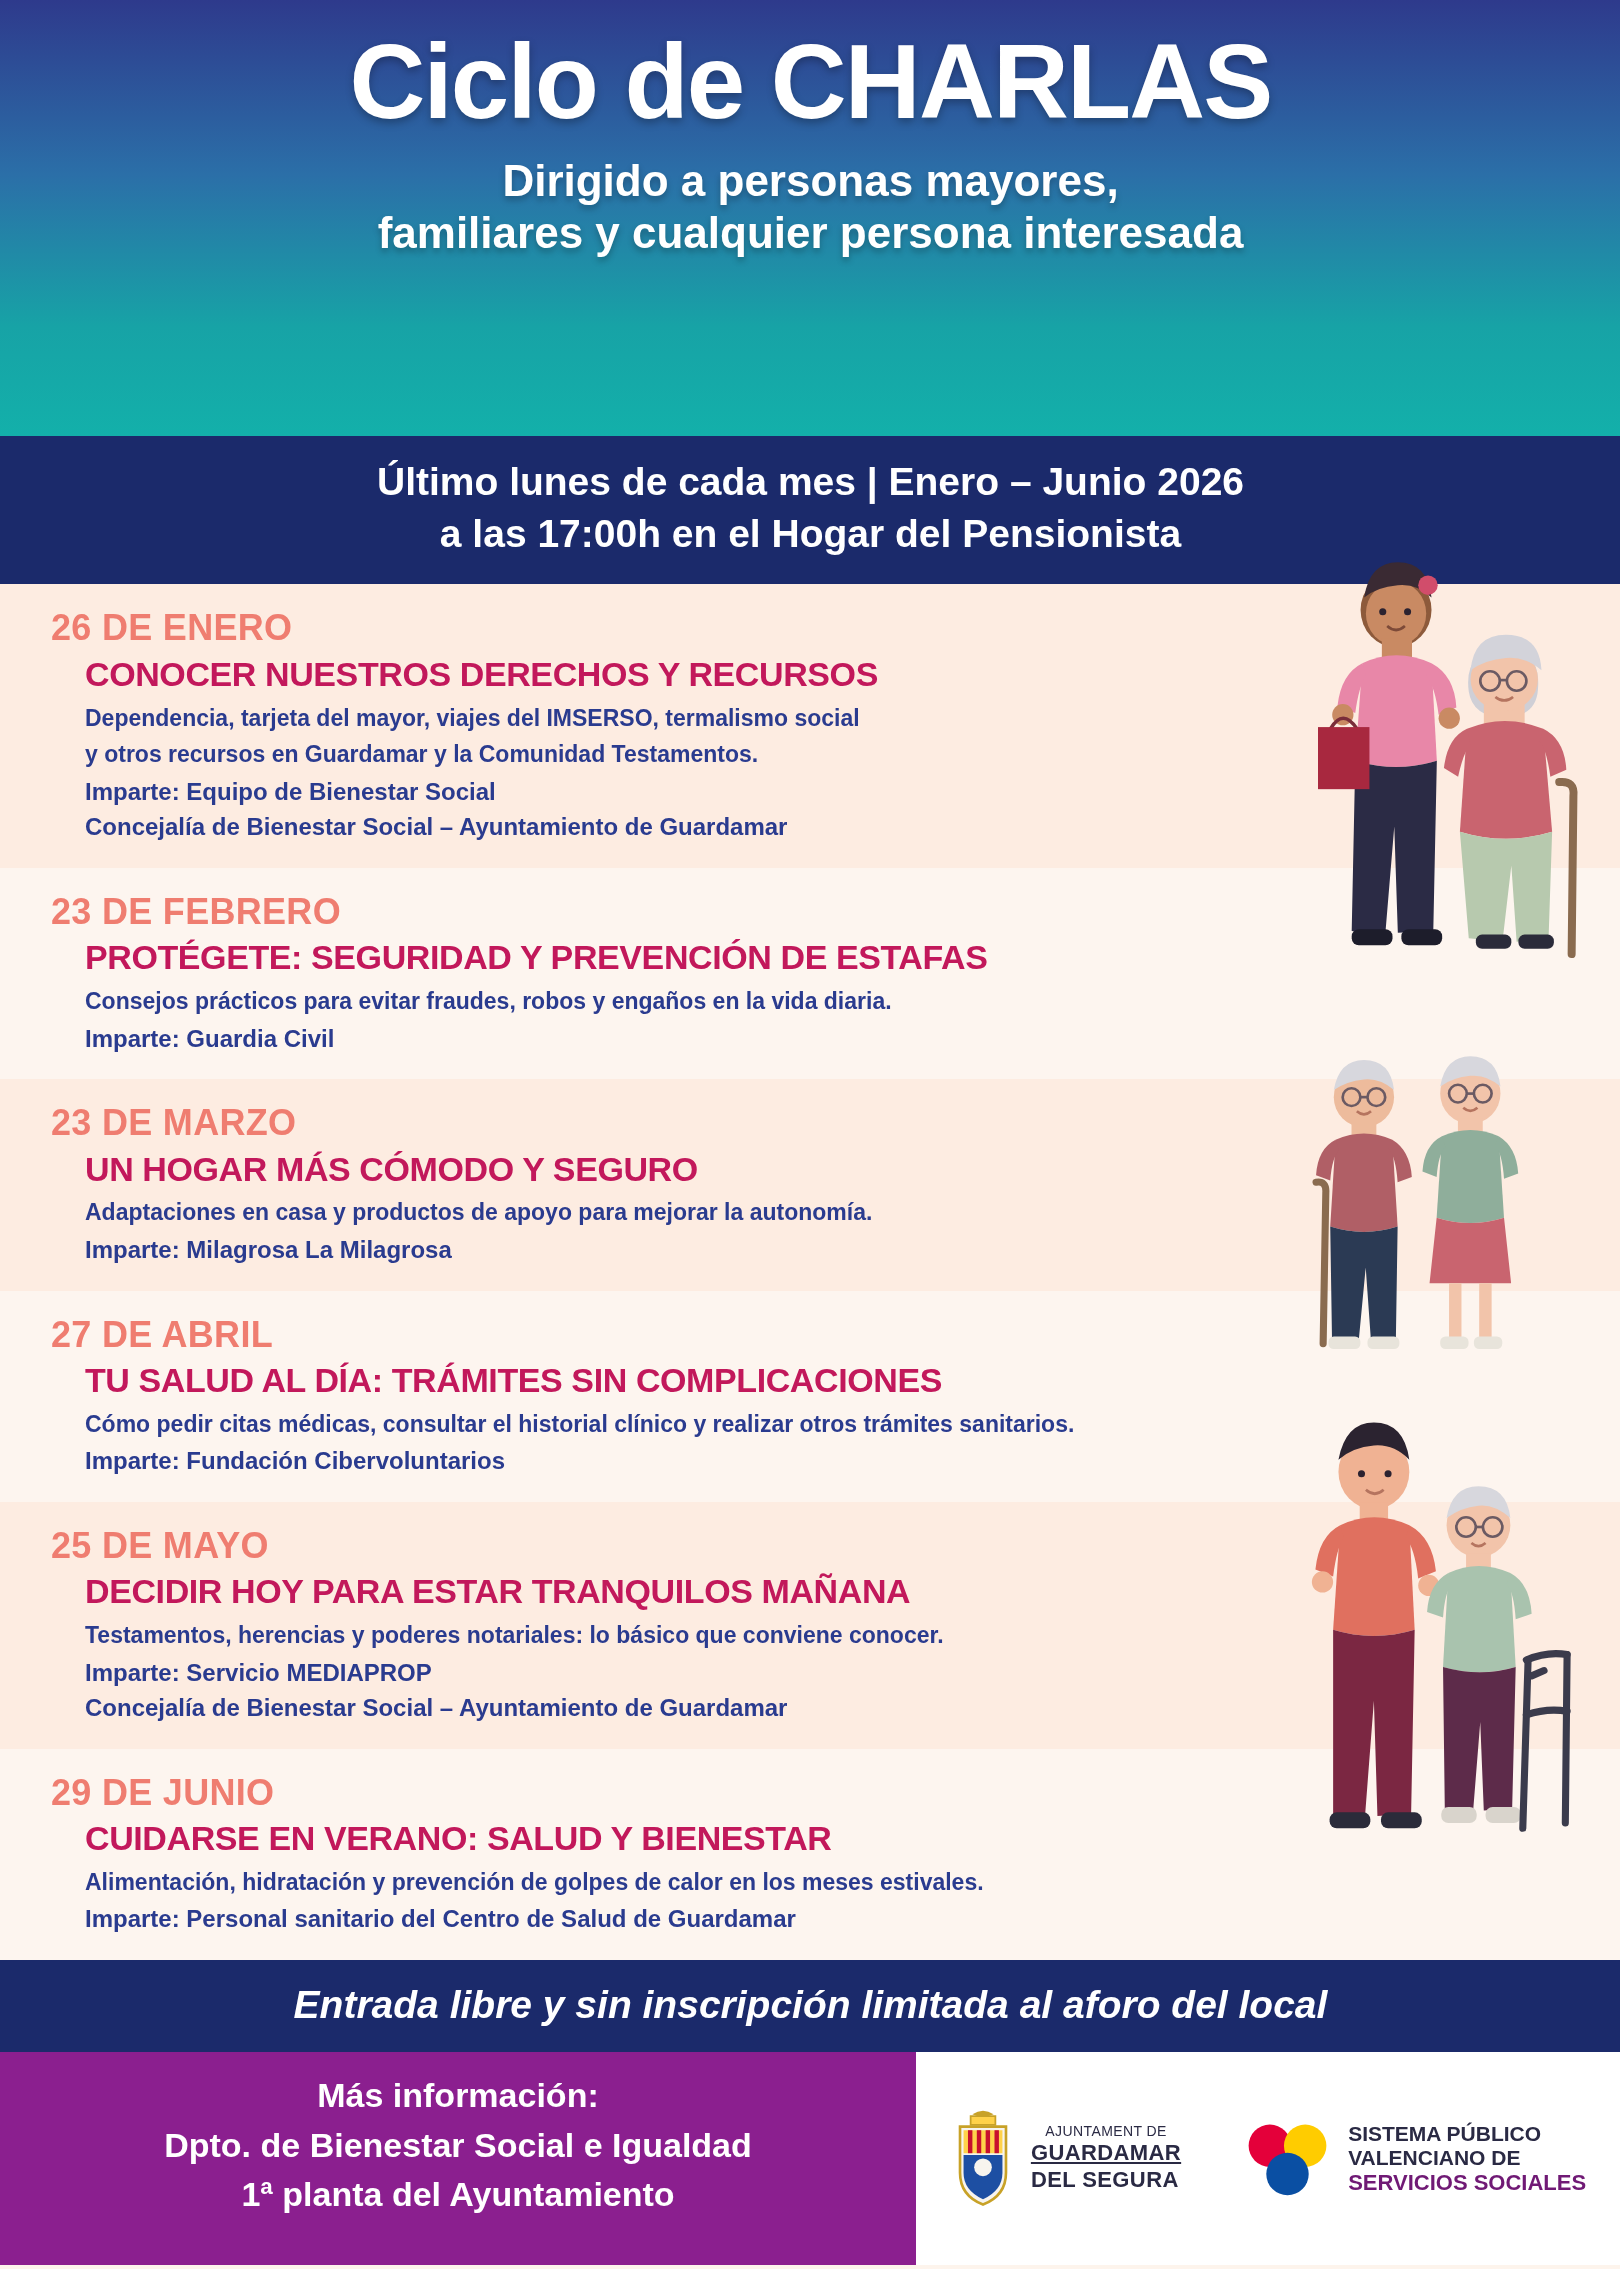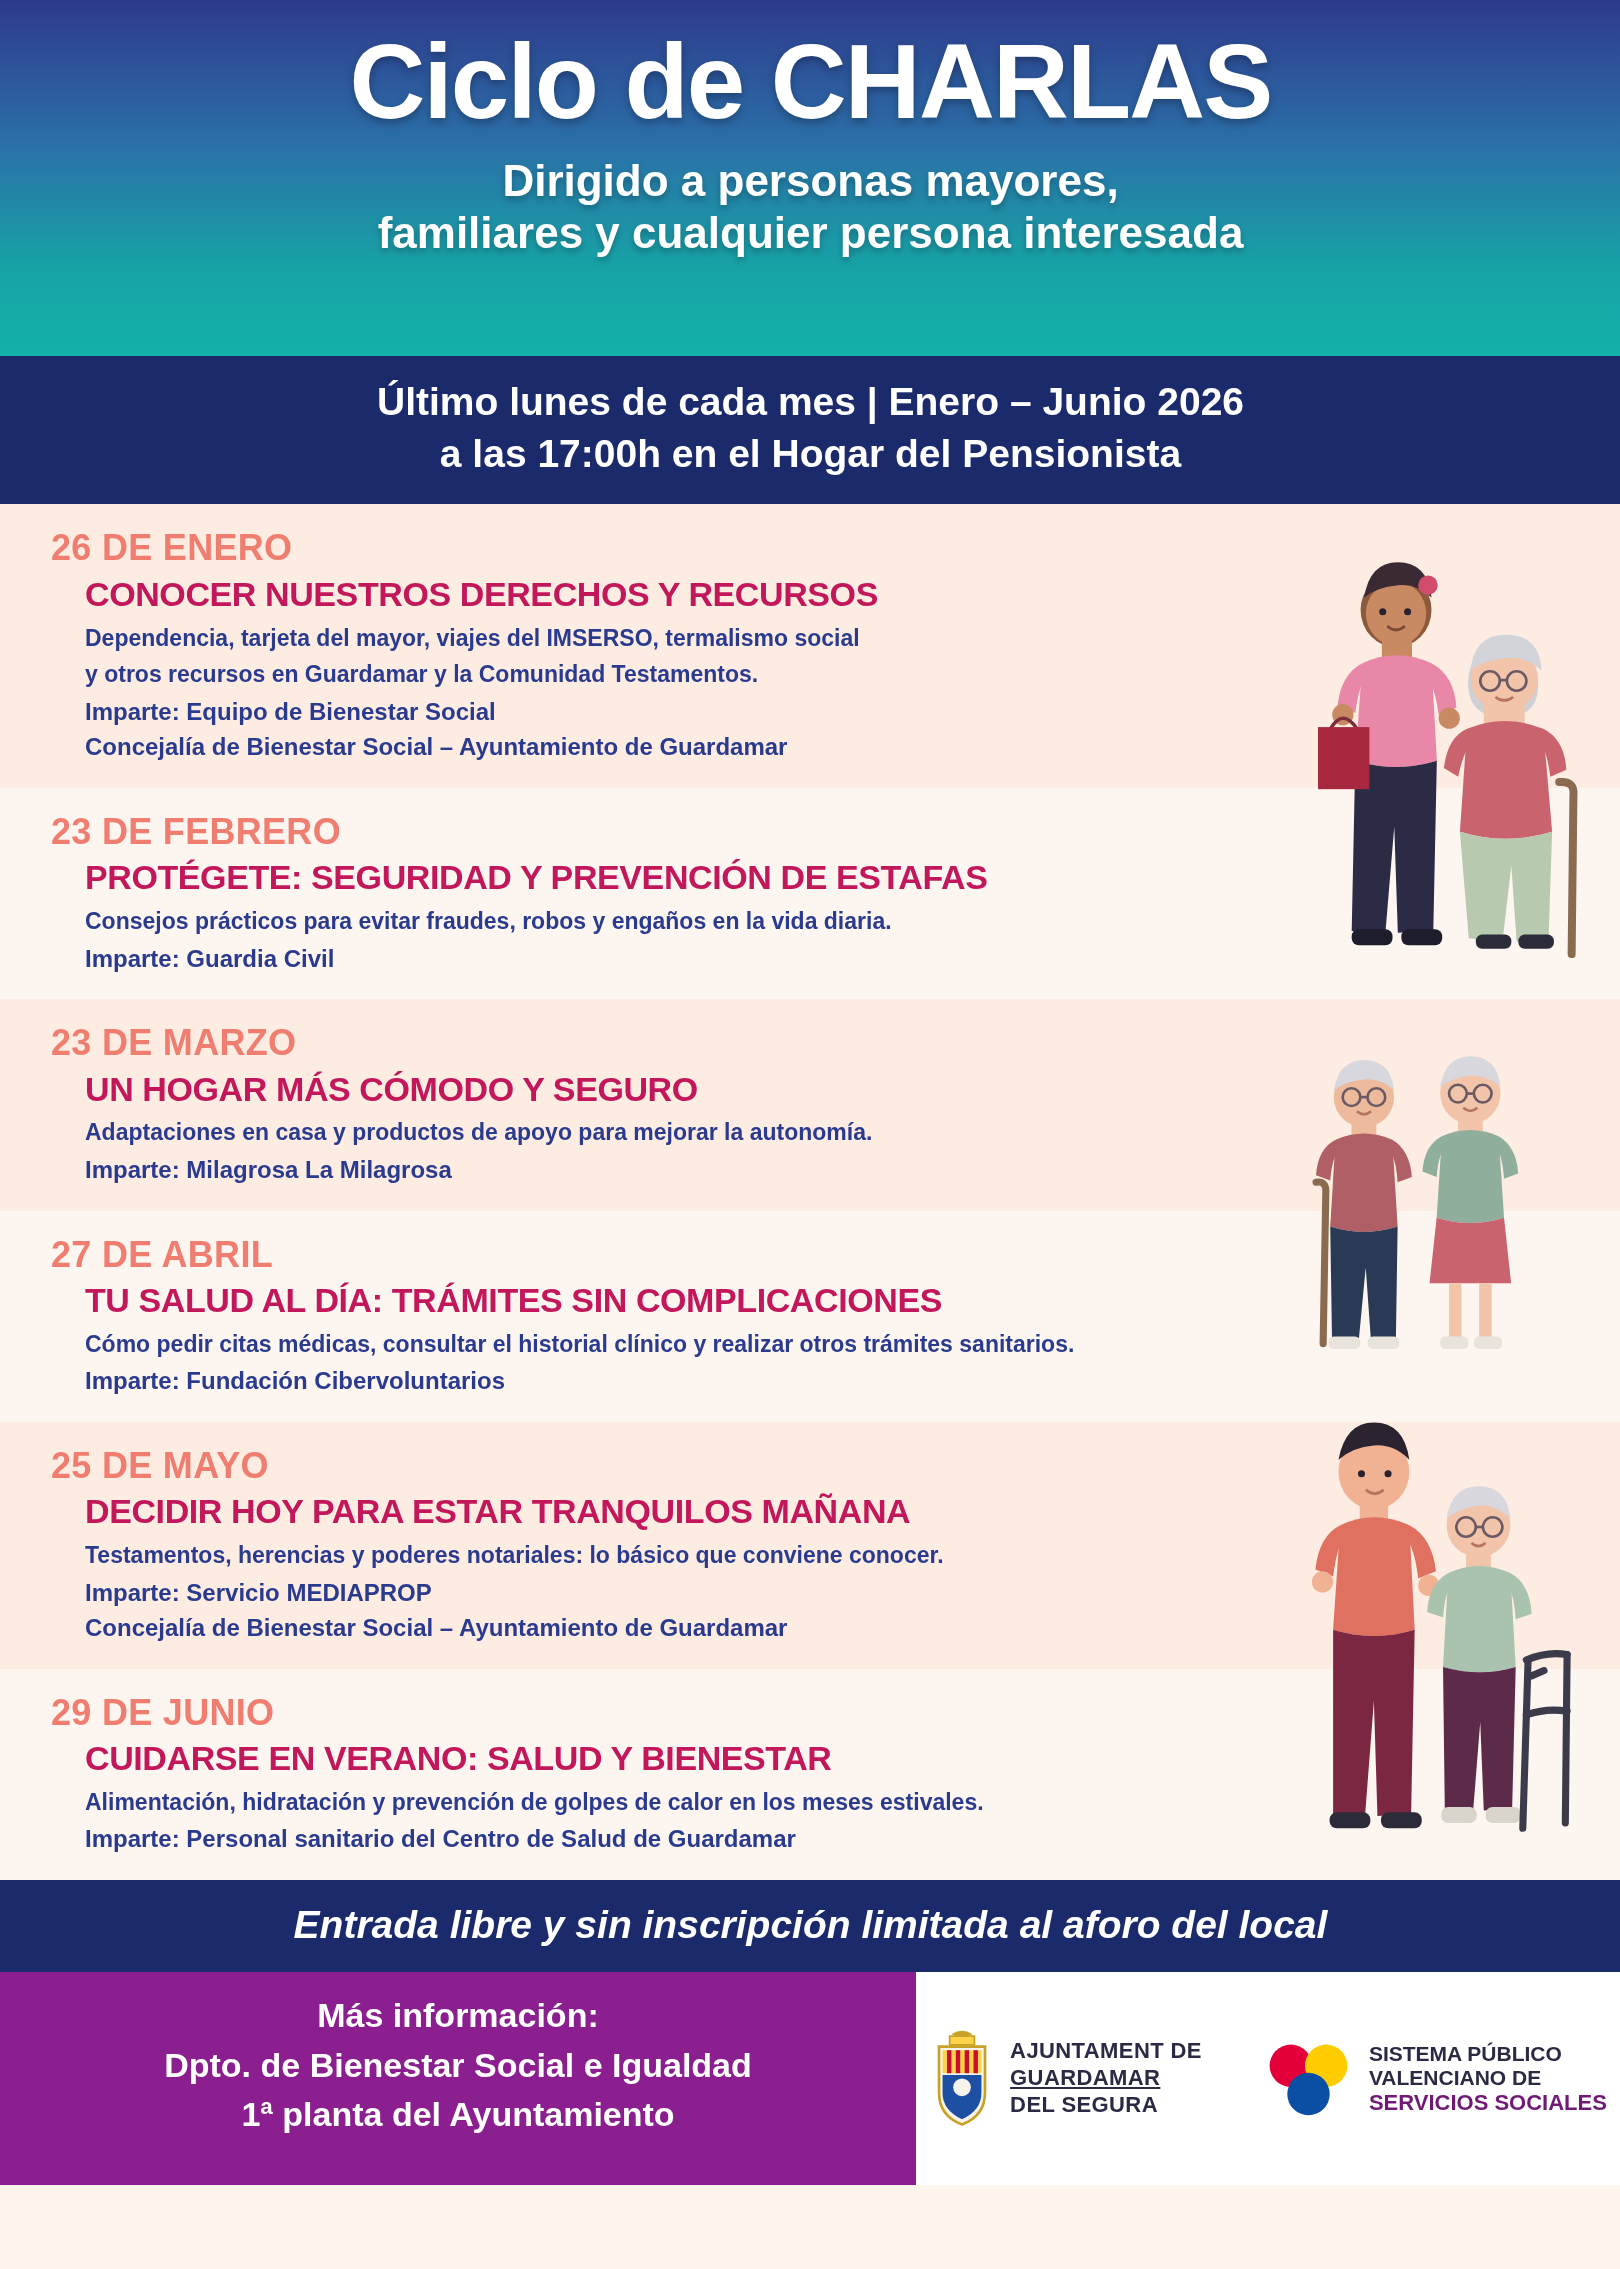--- a/index.html
+++ b/index.html
@@ -13,21 +13,21 @@
     position:relative;
     width:1621px;
     height:2270px;
     overflow:hidden;
     background:#fdf4ec;
   }
 
   
   .header{
     position:relative;
-    height:356px;
+    height:436px;
     background:linear-gradient(180deg,#2e3a8c 0%,#2b6fa8 40%,#17a3a6 75%,#13b0aa 100%);
     text-align:center;
     padding-top:16px;
     box-sizing:border-box;
   }
   .title{
     font-size:105px;
     line-height:1.02;
     font-weight:bold;
     color:#ffffff;
@@ -126,21 +126,21 @@
   .footer-right{
     flex:1;
     background:#ffffff;
     display:flex;
     align-items:center;
     justify-content:center;
     gap:62px;
   }
   .logo-block{display:flex;align-items:center;gap:16px;}
   .logo-text{line-height:1.22;}
-  .logo-text .l1{font-size:22px;font-weight:bold;color:#2a2a44;letter-spacing:0.4px;}
+  .logo-text .l1{font-size:14px;font-weight:normal;color:#2a2a44;letter-spacing:0.4px;text-align:center;}
   .logo-text .l2{font-size:22px;font-weight:bold;color:#2a2a44;letter-spacing:0.4px;text-decoration:underline;}
   .logo-text .l3{font-size:22px;font-weight:bold;color:#2a2a44;letter-spacing:0.4px;}
   .sps-text .s1{font-size:21px;font-weight:bold;color:#2a2a44;}
   .sps-text .s2{font-size:21px;font-weight:bold;color:#2a2a44;}
   .sps-text .s3{font-size:22px;font-weight:bold;color:#701a75;}
 </style>
 </head>
 <body>
 
 <div class="poster">

